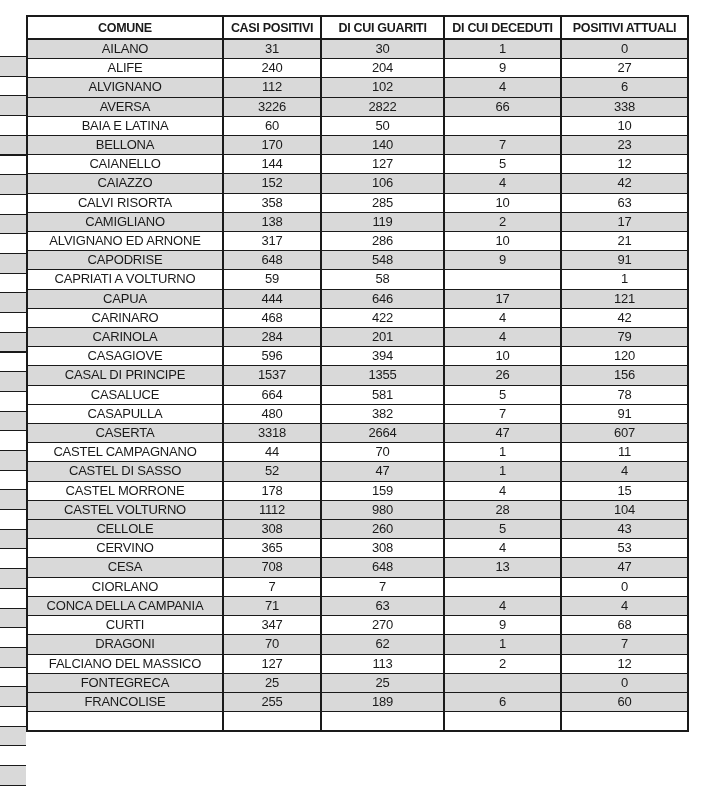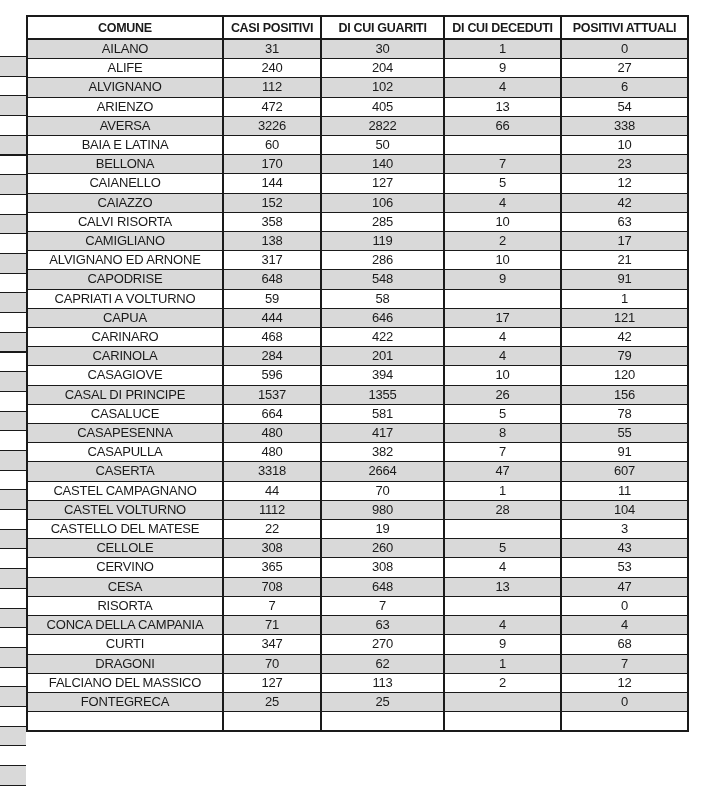--- a/index.html
+++ b/index.html
@@ -116,27 +116,20 @@
           <td>9</td>
           <td>27</td>
         </tr>
         <tr class="stripe">
           <td>ALVIGNANO</td>
           <td>112</td>
           <td>102</td>
           <td>4</td>
           <td>6</td>
         </tr>
-        <tr>
-          <td>ARIENZO</td>
-          <td>472</td>
-          <td>405</td>
-          <td>13</td>
-          <td>54</td>
-        </tr>
         <tr class="stripe">
           <td>AVERSA</td>
           <td>3226</td>
           <td>2822</td>
           <td>66</td>
           <td>338</td>
         </tr>
         <tr>
           <td>BAIA E LATINA</td>
           <td>60</td>
@@ -235,27 +228,20 @@
           <td>26</td>
           <td>156</td>
         </tr>
         <tr>
           <td>CASALUCE</td>
           <td>664</td>
           <td>581</td>
           <td>5</td>
           <td>78</td>
         </tr>
-        <tr class="stripe">
-          <td>CASAPESENNA</td>
-          <td>480</td>
-          <td>417</td>
-          <td>8</td>
-          <td>55</td>
-        </tr>
         <tr>
           <td>CASAPULLA</td>
           <td>480</td>
           <td>382</td>
           <td>7</td>
           <td>91</td>
         </tr>
         <tr class="stripe">
           <td>CASERTA</td>
           <td>3318</td>
@@ -264,33 +250,40 @@
           <td>607</td>
         </tr>
         <tr>
           <td>CASTEL CAMPAGNANO</td>
           <td>44</td>
           <td>70</td>
           <td>1</td>
           <td>11</td>
         </tr>
         <tr class="stripe">
+          <td>CASTEL DI SASSO</td>
+          <td>52</td>
+          <td>47</td>
+          <td>1</td>
+          <td>4</td>
+        </tr>
+        <tr>
+          <td>CASTEL MORRONE</td>
+          <td>178</td>
+          <td>159</td>
+          <td>4</td>
+          <td>15</td>
+        </tr>
+        <tr class="stripe">
           <td>CASTEL VOLTURNO</td>
           <td>1112</td>
           <td>980</td>
           <td>28</td>
           <td>104</td>
         </tr>
-        <tr>
-          <td>CASTELLO DEL MATESE</td>
-          <td>22</td>
-          <td>19</td>
-          <td></td>
-          <td>3</td>
-        </tr>
         <tr class="stripe">
           <td>CELLOLE</td>
           <td>308</td>
           <td>260</td>
           <td>5</td>
           <td>43</td>
         </tr>
         <tr>
           <td>CERVINO</td>
           <td>365</td>
@@ -299,21 +292,21 @@
           <td>53</td>
         </tr>
         <tr class="stripe">
           <td>CESA</td>
           <td>708</td>
           <td>648</td>
           <td>13</td>
           <td>47</td>
         </tr>
         <tr>
-          <td>RISORTA</td>
+          <td>CIORLANO</td>
           <td>7</td>
           <td>7</td>
           <td></td>
           <td>0</td>
         </tr>
         <tr class="stripe">
           <td>CONCA DELLA CAMPANIA</td>
           <td>71</td>
           <td>63</td>
           <td>4</td>
@@ -340,20 +333,27 @@
           <td>2</td>
           <td>12</td>
         </tr>
         <tr class="stripe">
           <td>FONTEGRECA</td>
           <td>25</td>
           <td>25</td>
           <td></td>
           <td>0</td>
         </tr>
+        <tr class="stripe">
+          <td>FRANCOLISE</td>
+          <td>255</td>
+          <td>189</td>
+          <td>6</td>
+          <td>60</td>
+        </tr>
         <tr class="partial">
           <td></td>
           <td></td>
           <td></td>
           <td></td>
           <td></td>
         </tr>
       </tbody>
   </table>
 

